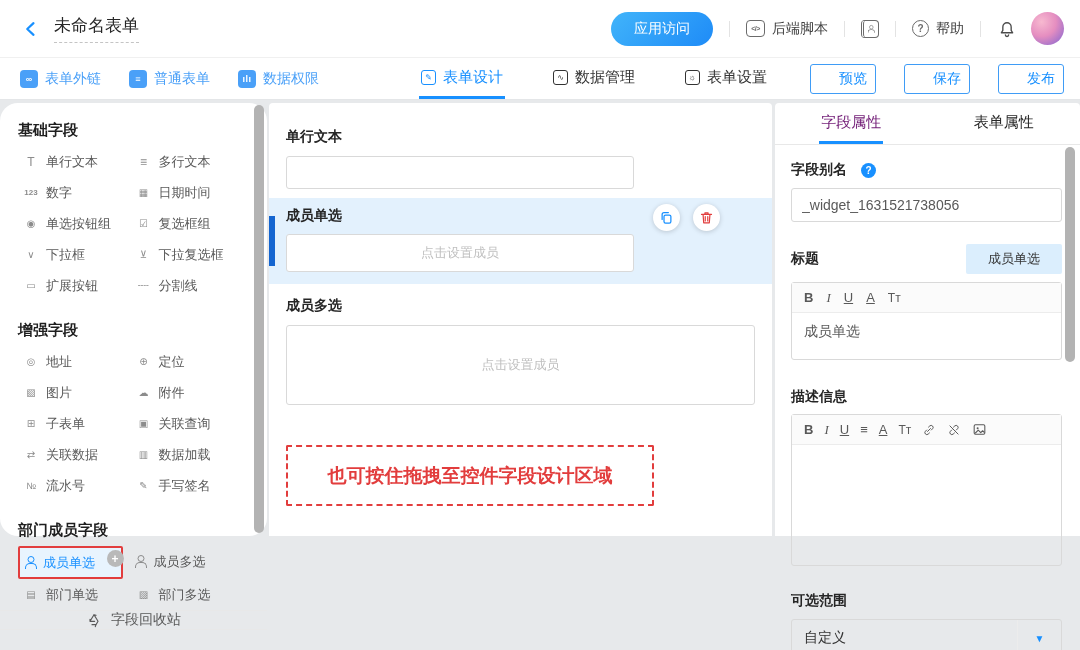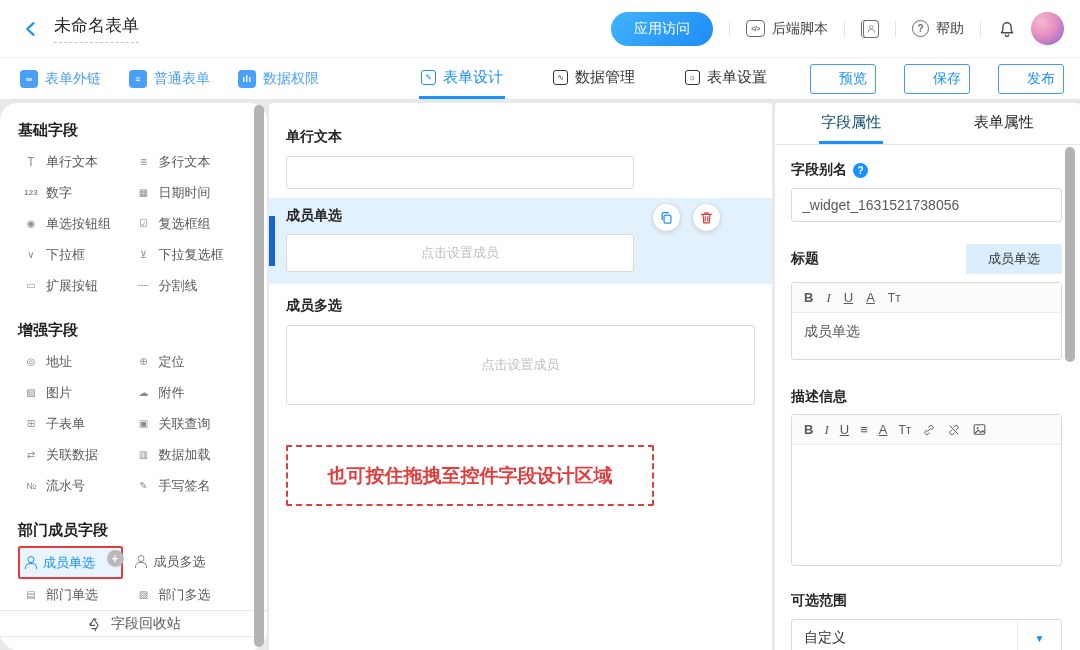--- a/index.html
+++ b/index.html
@@ -1,18 +1,18 @@
 <!DOCTYPE html>
 <html><head>
 <meta charset="utf-8">
 <style>
   * { margin:0; padding:0; box-sizing:border-box; }
   html,body { width:1080px; height:650px; overflow:hidden; }
   body { font-family:"Liberation Sans","DejaVu Sans",sans-serif; background:#e7e9eb; color:#333; }
-  .page { width:1080px; height:650px; display:flex; flex-direction:column; }
+  .page { width:1080px; height:536px; display:flex; flex-direction:column; }
 
   
   .header { height:58px; background:#fff; display:flex; align-items:center; padding:0 16px 0 18px; border-bottom:1px solid #f0f0f0; flex:0 0 auto; }
   .back { width:26px; height:26px; display:flex; align-items:center; justify-content:center; cursor:pointer; }
   .doc-title { font-size:17px; color:#262626; margin-left:10px; padding-bottom:5px; border-bottom:1px dashed #c4c4c4; }
   .pill { margin-left:auto; background:linear-gradient(135deg,#41b4fa,#1e8bf7); color:#fff; font-size:14px; border:none; border-radius:17px; padding:8px 23px; cursor:pointer; }
   .h-div { width:1px; height:16px; background:#e3e3e3; margin:0 16px; }
   .h-item { display:flex; align-items:center; gap:7px; font-size:14px; color:#3f3f3f; cursor:pointer; }
   .code-ic { width:19px; height:17px; border:1.5px solid #6b6b6b; border-radius:4px; font-size:7px; font-weight:bold; color:#6b6b6b; display:flex; align-items:center; justify-content:center; letter-spacing:-.5px; }
   .book-ic { width:18px; height:18px; border:1.5px solid #6b6b6b; border-left:3px double #6b6b6b; border-radius:4px; position:relative; }
@@ -66,24 +66,24 @@
   .fab.del { right:52px; }
   .member-box.large { width:469px; height:80px; }
   .hint-box { margin:40px 0 0 17px; width:368px; border:2px dashed #e23d3d; border-radius:2px; padding:13px 6px; text-align:center; }
   .hint-box div { font-size:19px; font-weight:bold; color:#e23d3d; line-height:31px; }
 
   
   .inspector { flex:1; margin-left:3px; background:#fff; border-radius:4px 4px 0 0; position:relative; display:flex; flex-direction:column; }
   .insp-tabs { height:42px; display:flex; border-bottom:1px solid #e8e8e8; flex:0 0 auto; }
   .insp-tab { flex:1; display:flex; align-items:center; justify-content:center; font-size:15px; color:#262626; cursor:pointer; }
   .insp-tab span { padding:9px 2px; border-bottom:3px solid transparent; }
-  .insp-tab.active { color:#0c4a6e; }
+  .insp-tab.active { color:#701a75; }
   .insp-tab.active span { border-bottom-color:#1890ff; }
   .insp-body { padding:16px 18px 0 16px; }
-  .p-label { font-size:14px; font-weight:bold; color:#262626; display:flex; align-items:center; gap:6px; }
+  .p-label { font-size:14px; font-weight:bold; color:#262626; display:flex; align-items:center; gap:14px; }
   .q-ic { width:15px; height:15px; background:#1890ff; color:#fff; border-radius:50%; font-size:10px; font-weight:bold; display:flex; align-items:center; justify-content:center; }
   .p-input { width:100%; height:34px; border:1px solid #d9d9d9; border-radius:3px; font-size:14px; color:#595959; padding:0 10px; margin-top:9px; outline:none; }
   .label-row { display:flex; align-items:center; justify-content:space-between; margin-top:22px; }
   .chip { width:96px; height:30px; background:#dbeefd; border-radius:2px; font-size:13px; color:#333; display:flex; align-items:center; justify-content:center; }
   .rt-box { border:1px solid #d9d9d9; border-radius:3px; margin-top:8px; }
   .rt-toolbar { height:30px; display:flex; align-items:center; gap:13px; padding:0 12px; border-bottom:1px solid #ececec; background:#fbfbfb; }
   .rt-it { font-size:13px; color:#595959; cursor:pointer; line-height:1; }
   .rt-it.b { font-weight:bold; }
   .rt-it.i { font-style:italic; font-family:"Liberation Serif",serif; }
   .rt-it.u, .rt-it.a { text-decoration:underline; }

